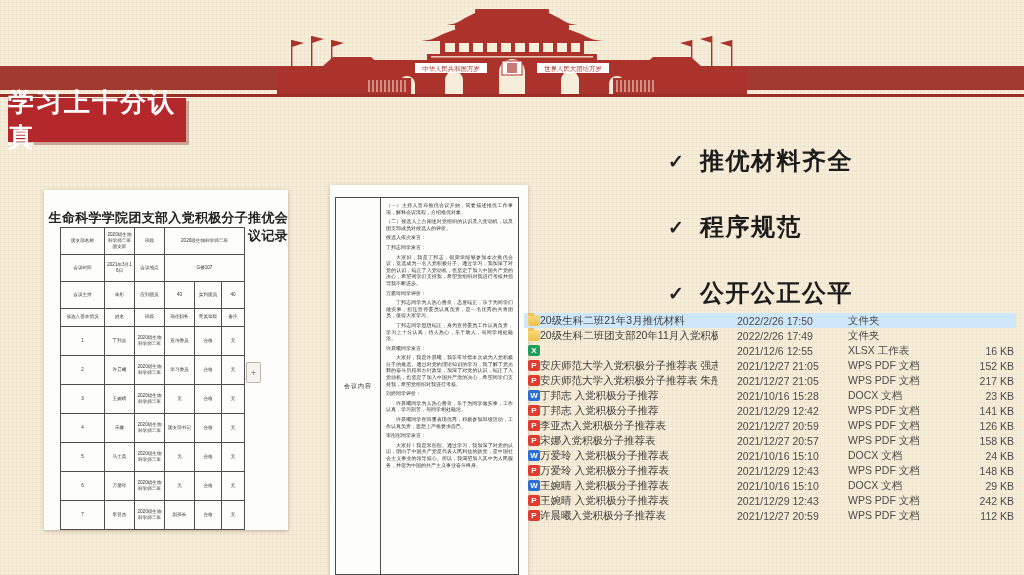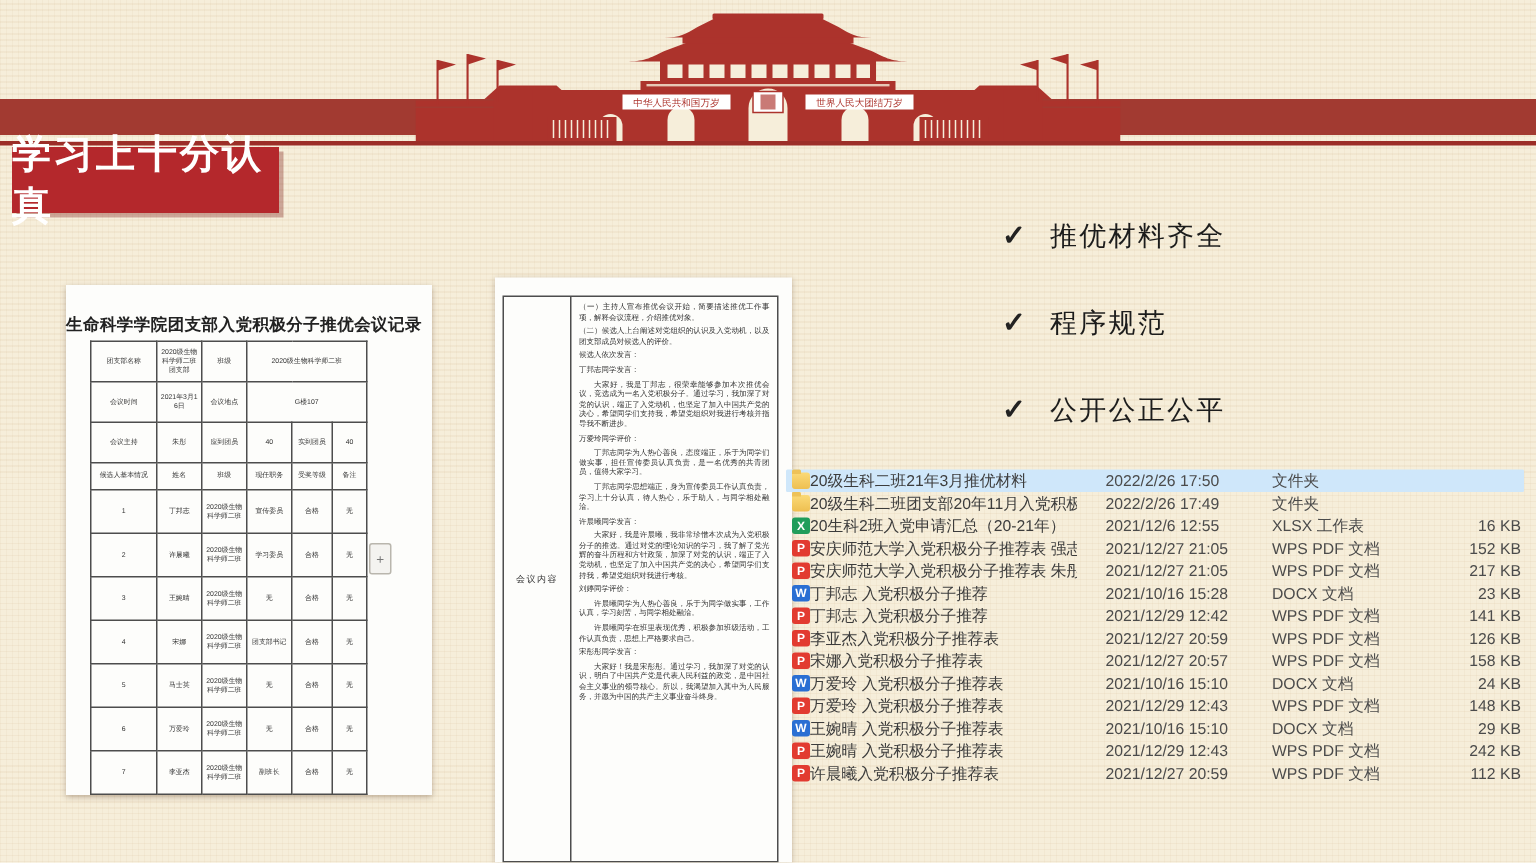--- a/index.html
+++ b/index.html
@@ -20,27 +20,27 @@
   .title-chip{
     position:absolute;left:8px;top:98px;width:178px;height:44px;background:#b4282c;
     color:#fff;font-size:26px;font-weight:bold;letter-spacing:2px;
     display:flex;align-items:center;justify-content:center;
     box-shadow:3px 3px 0 rgba(125,32,28,.35);
   }
   
   .bullets{position:absolute;left:668px;top:145px;width:330px;}
   .bullet{display:flex;align-items:center;margin-bottom:34px;color:#1c1c1c;}
   .bullet .chk{font-size:19px;font-weight:600;margin-right:16px;color:#222;}
-  .bullet .lbl{font-size:18px;letter-spacing:1.5px;}
+  .bullet .lbl{font-size:24px;letter-spacing:1.5px;font-weight:bold;}
   
   .page{position:absolute;background:#fdfdfb;box-shadow:0 1px 4px rgba(90,60,40,.35);}
   #page-left{left:44px;top:190px;width:244px;height:340px;}
   #page-left .doc-title{
-    margin-top:19px;text-align:left;font-family:"Liberation Serif",serif;
-    font-weight:bold;font-size:11px;color:#222;letter-spacing:.3px;
+    margin-top:19px;text-align:right;font-family:"Liberation Serif",serif;
+    font-weight:bold;font-size:13px;color:#222;letter-spacing:.3px;
   }
   table.mt{border-collapse:collapse;table-layout:fixed;position:absolute;left:16px;top:37px;width:184px;}
   table.mt td{border:.7px solid #4d4d4d;font-size:4.6px;color:#333;text-align:center;
     padding:1px;line-height:1.35;word-break:break-all;height:26px;}
   table.mt tr.info td{height:24px;}
   table.mt tr.hdr td{height:15px;}
   
   .plus-btn{position:absolute;left:246px;top:362px;width:13px;height:19px;background:#f4f3f0;
     border:1px solid #b9b6ad;border-radius:2px;color:#777;font-size:9px;
     display:flex;align-items:center;justify-content:center;}
@@ -307,21 +307,20 @@
       </div>
       <div class="frow">
         <span class="fic folder"></span>
         <span class="fname">20级生科二班团支部20年11月入党积极分子发...</span>
         <span class="fdate">2022/2/26 17:49</span>
         <span class="ftype">文件夹</span>
         <span class="fsize"></span>
       </div>
       <div class="frow">
         <span class="fic xlsx">X</span>
-        <span class="fname">20生科2班入党申请汇总（20-21年）</span>
         <span class="fdate">2021/12/6 12:55</span>
         <span class="ftype">XLSX 工作表</span>
         <span class="fsize">16 KB</span>
       </div>
       <div class="frow">
         <span class="fic pdf">P</span>
         <span class="fname">安庆师范大学入党积极分子推荐表 强志伟</span>
         <span class="fdate">2021/12/27 21:05</span>
         <span class="ftype">WPS PDF 文档</span>
         <span class="fsize">152 KB</span>

